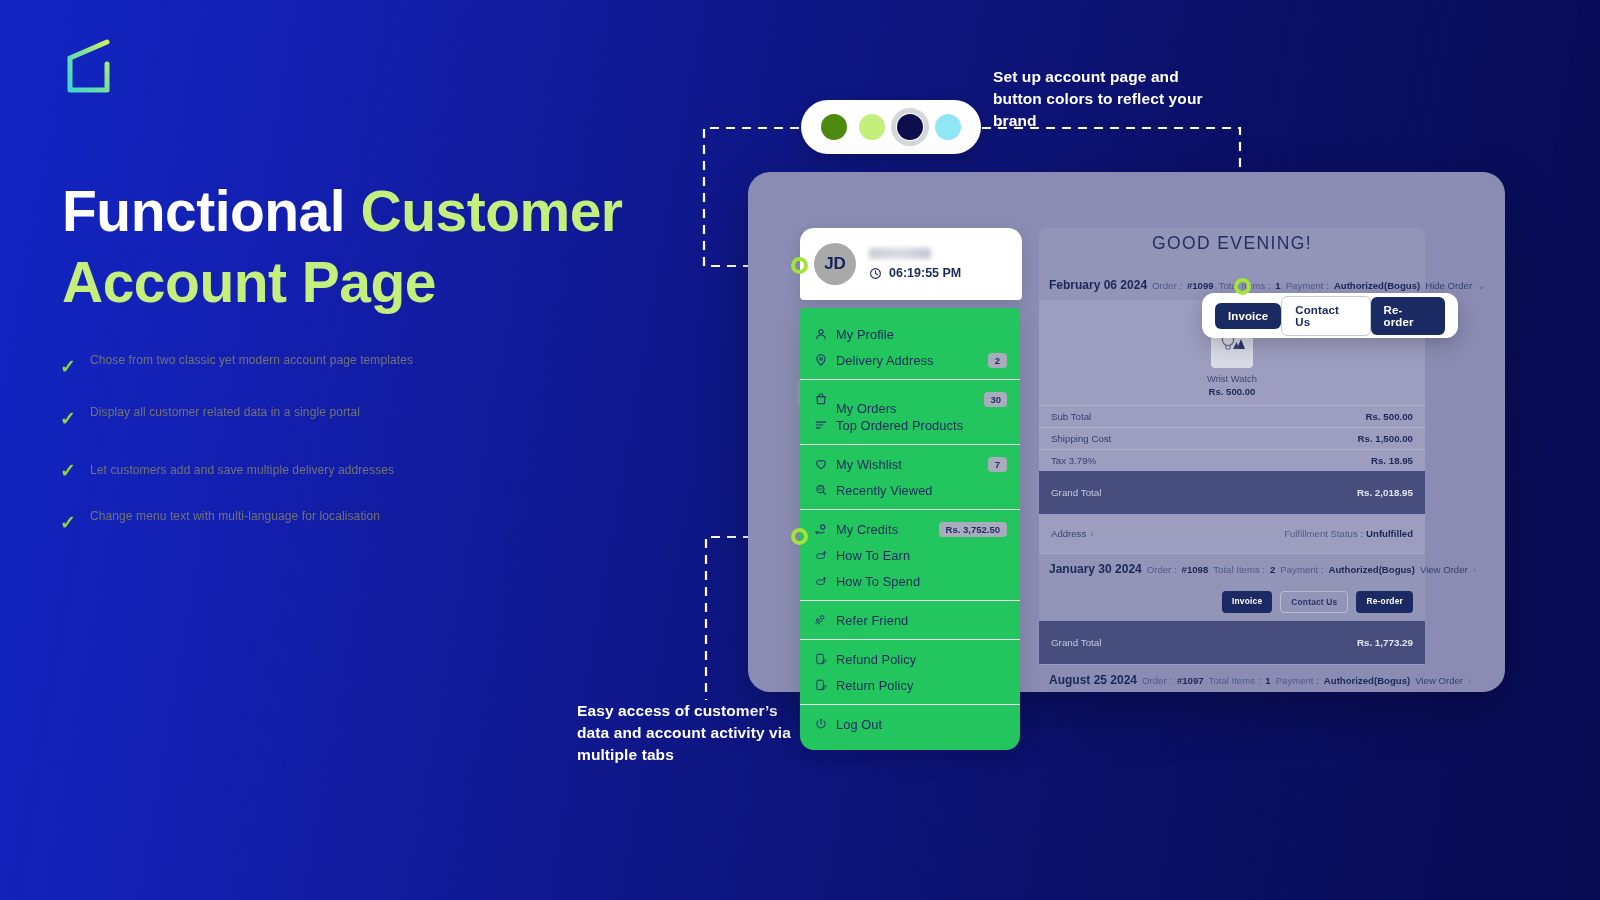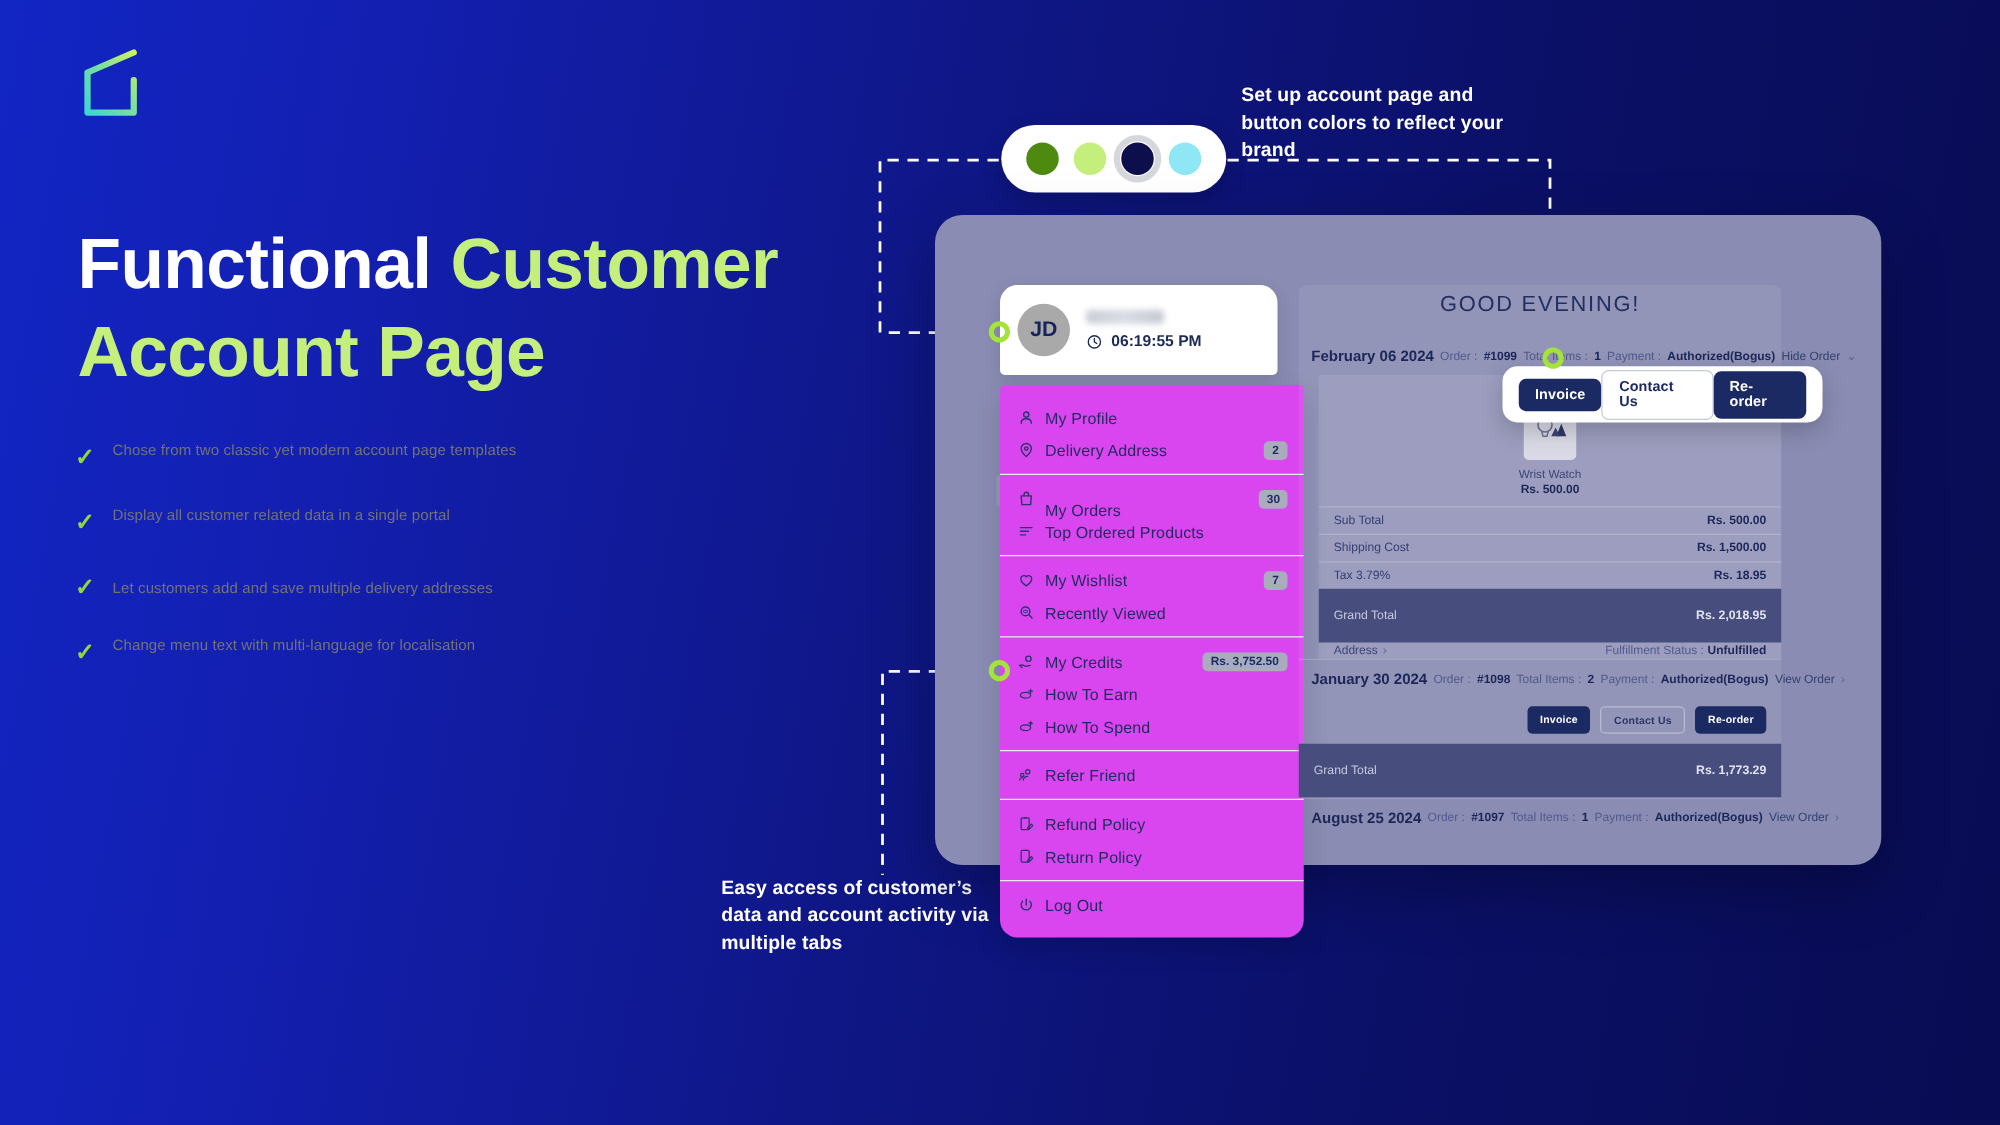--- a/index.html
+++ b/index.html
@@ -90,22 +90,22 @@
   #user-meta { margin-left:13px; }
   #user-name-blur {
     width:62px; height:11px; border-radius:3px;
     background:linear-gradient(90deg,#c9cbd6,#d9dbe4,#c4c6d2);
     filter:blur(2.4px); margin-bottom:7px;
   }
   #user-time { display:flex; align-items:center; gap:7px; font-size:12.5px; color:#1d2a57; font-weight:bold; }
 
   
   #menu-panel {
-    position:absolute; left:800px; top:308px; width:243px; height:442px;
-    background:#d946ef; border-radius:4px 4px 14px 14px;
+    position:absolute; left:800px; top:308px; width:220px; height:442px;
+    background:#22c55e; border-radius:4px 4px 14px 14px;
     box-shadow:0 8px 22px rgba(0,0,0,.14);
     padding:7px 0 6px 0; overflow:hidden;
   }
   .menu-group { border-bottom:1px solid #e9eaf0; padding:6px 0; }
   .menu-group:last-child { border-bottom:none; }
   .menu-item {
     display:flex; align-items:center; height:26px; padding:0 13px 0 14px;
     font-size:12.8px; color:#1f2b5e; position:relative;
   }
   .menu-item .mi-icon { flex:0 0 22px; display:flex; align-items:center; color:#27356b; }
@@ -134,21 +134,21 @@
     display:flex; align-items:center; gap:5px; font-size:9.6px;
     color:#3b4474; padding:8px 10px; white-space:nowrap;
     border-top:1px solid rgba(255,255,255,.18);
   }
   .order-row .od-date { font-weight:bold; color:#1c2758; font-size:12px; }
   .order-row .od-lbl { color:#505a8b; }
   .order-row .od-val { font-weight:bold; color:#1c2758; }
   .order-row .od-action { margin-left:auto; color:#33406f; }
   .order-row .od-caret { color:#5a628e; }
 
-  #order-body { background:rgba(255,255,255,.10); padding:10px 0 0 0;margin-left:16px; }
+  #order-body { background:rgba(255,255,255,.10); padding:10px 0 0 0; }
   #product-block { text-align:center; padding:6px 0 8px; }
   #product-thumb {
     width:42px; height:52px; margin:0 auto; background:#d9dae5; border-radius:4px;
     position:relative; display:flex; align-items:center; justify-content:center;
   }
   #product-qty {
     position:absolute; right:-5px; top:-7px; background:#1c2a63; color:#fff;
     font-size:7.5px; font-weight:bold; border-radius:2px; padding:1px 4px;
   }
   #product-name { font-size:9.4px; color:#3c4676; margin-top:5px; }
@@ -159,21 +159,21 @@
     font-size:9.7px; padding:5px 12px; color:#333d70;
     border-top:1px solid rgba(255,255,255,.20);
   }
   .total-row .tr-val { font-weight:bold; color:#1c2758; }
   .total-row.grand {
     background:#474e7e; color:#c5c8de; border-top:none;
     padding:16px 12px; font-size:9.8px;
   }
   .total-row.grand .tr-val { color:#e2e4ef; }
   .addr-row { display:flex; justify-content:center; align-items:center;
-    font-size:9.6px; padding:1px 12px; color:#3b4474; }
+    font-size:9.6px; padding:14px 12px; color:#3b4474; }
   .addr-row .ar-status-lbl { color:#505a8b; }
   .addr-row .ar-status-val { font-weight:bold; color:#1c2758; margin-left:3px; }
 
   .btn-row-inline {
     display:flex; justify-content:flex-end; gap:8px; padding:7px 12px 8px;
   }
   .mini-btn {
     font-size:8.4px; font-weight:bold; padding:5px 10px; border-radius:4px;
     letter-spacing:.2px;
   }

